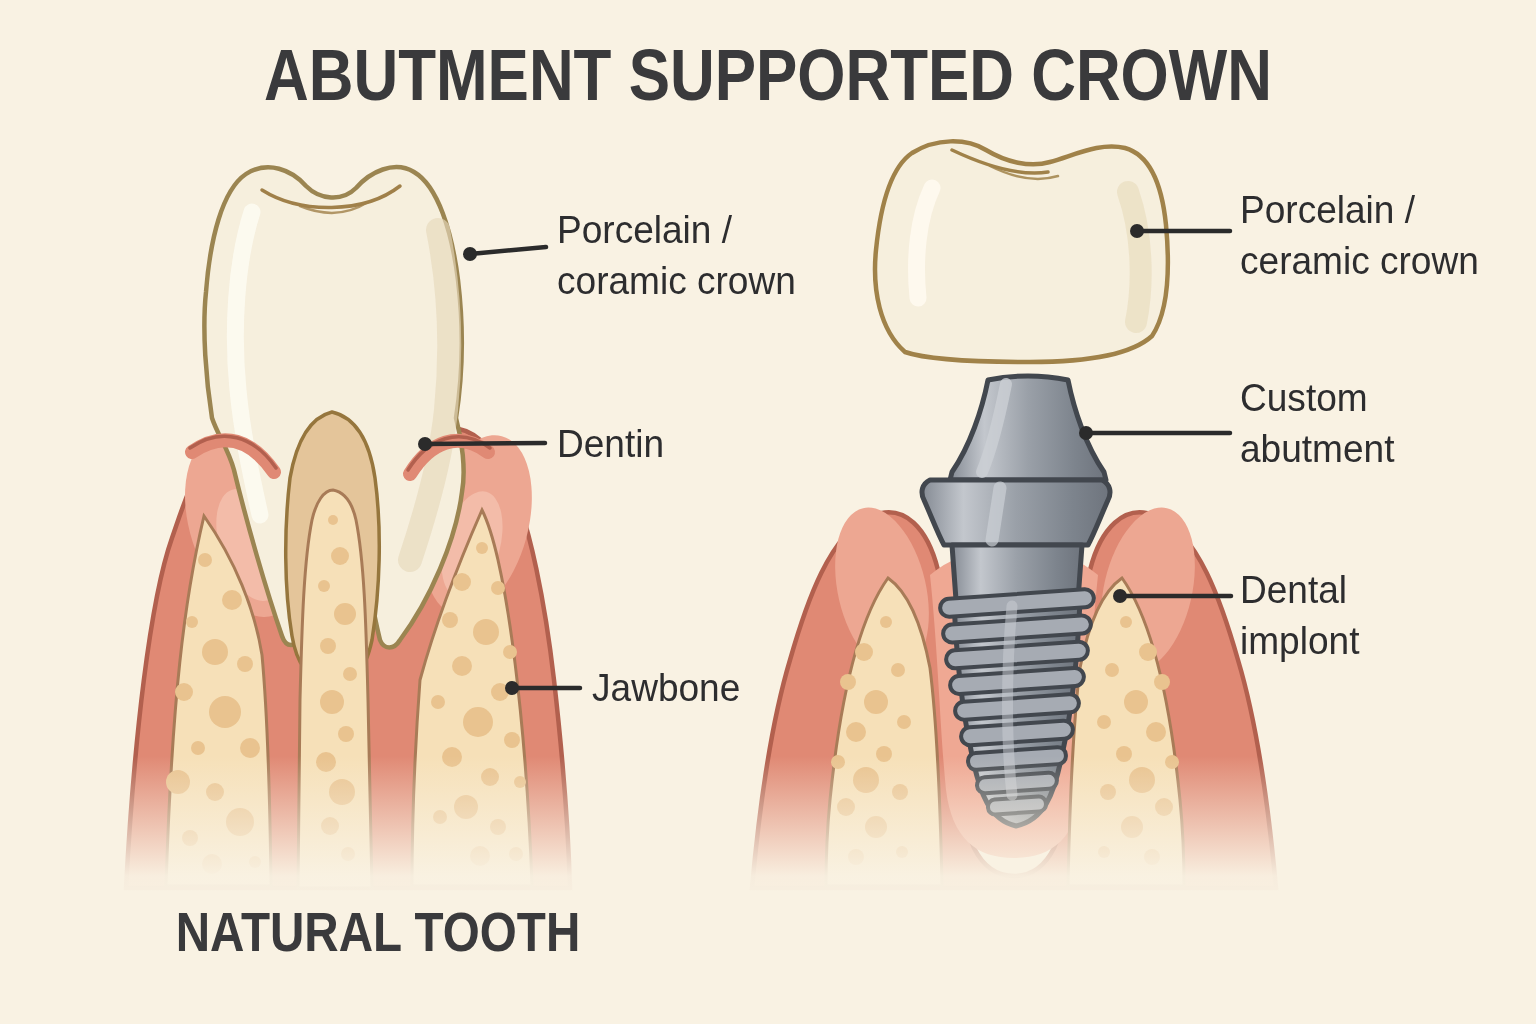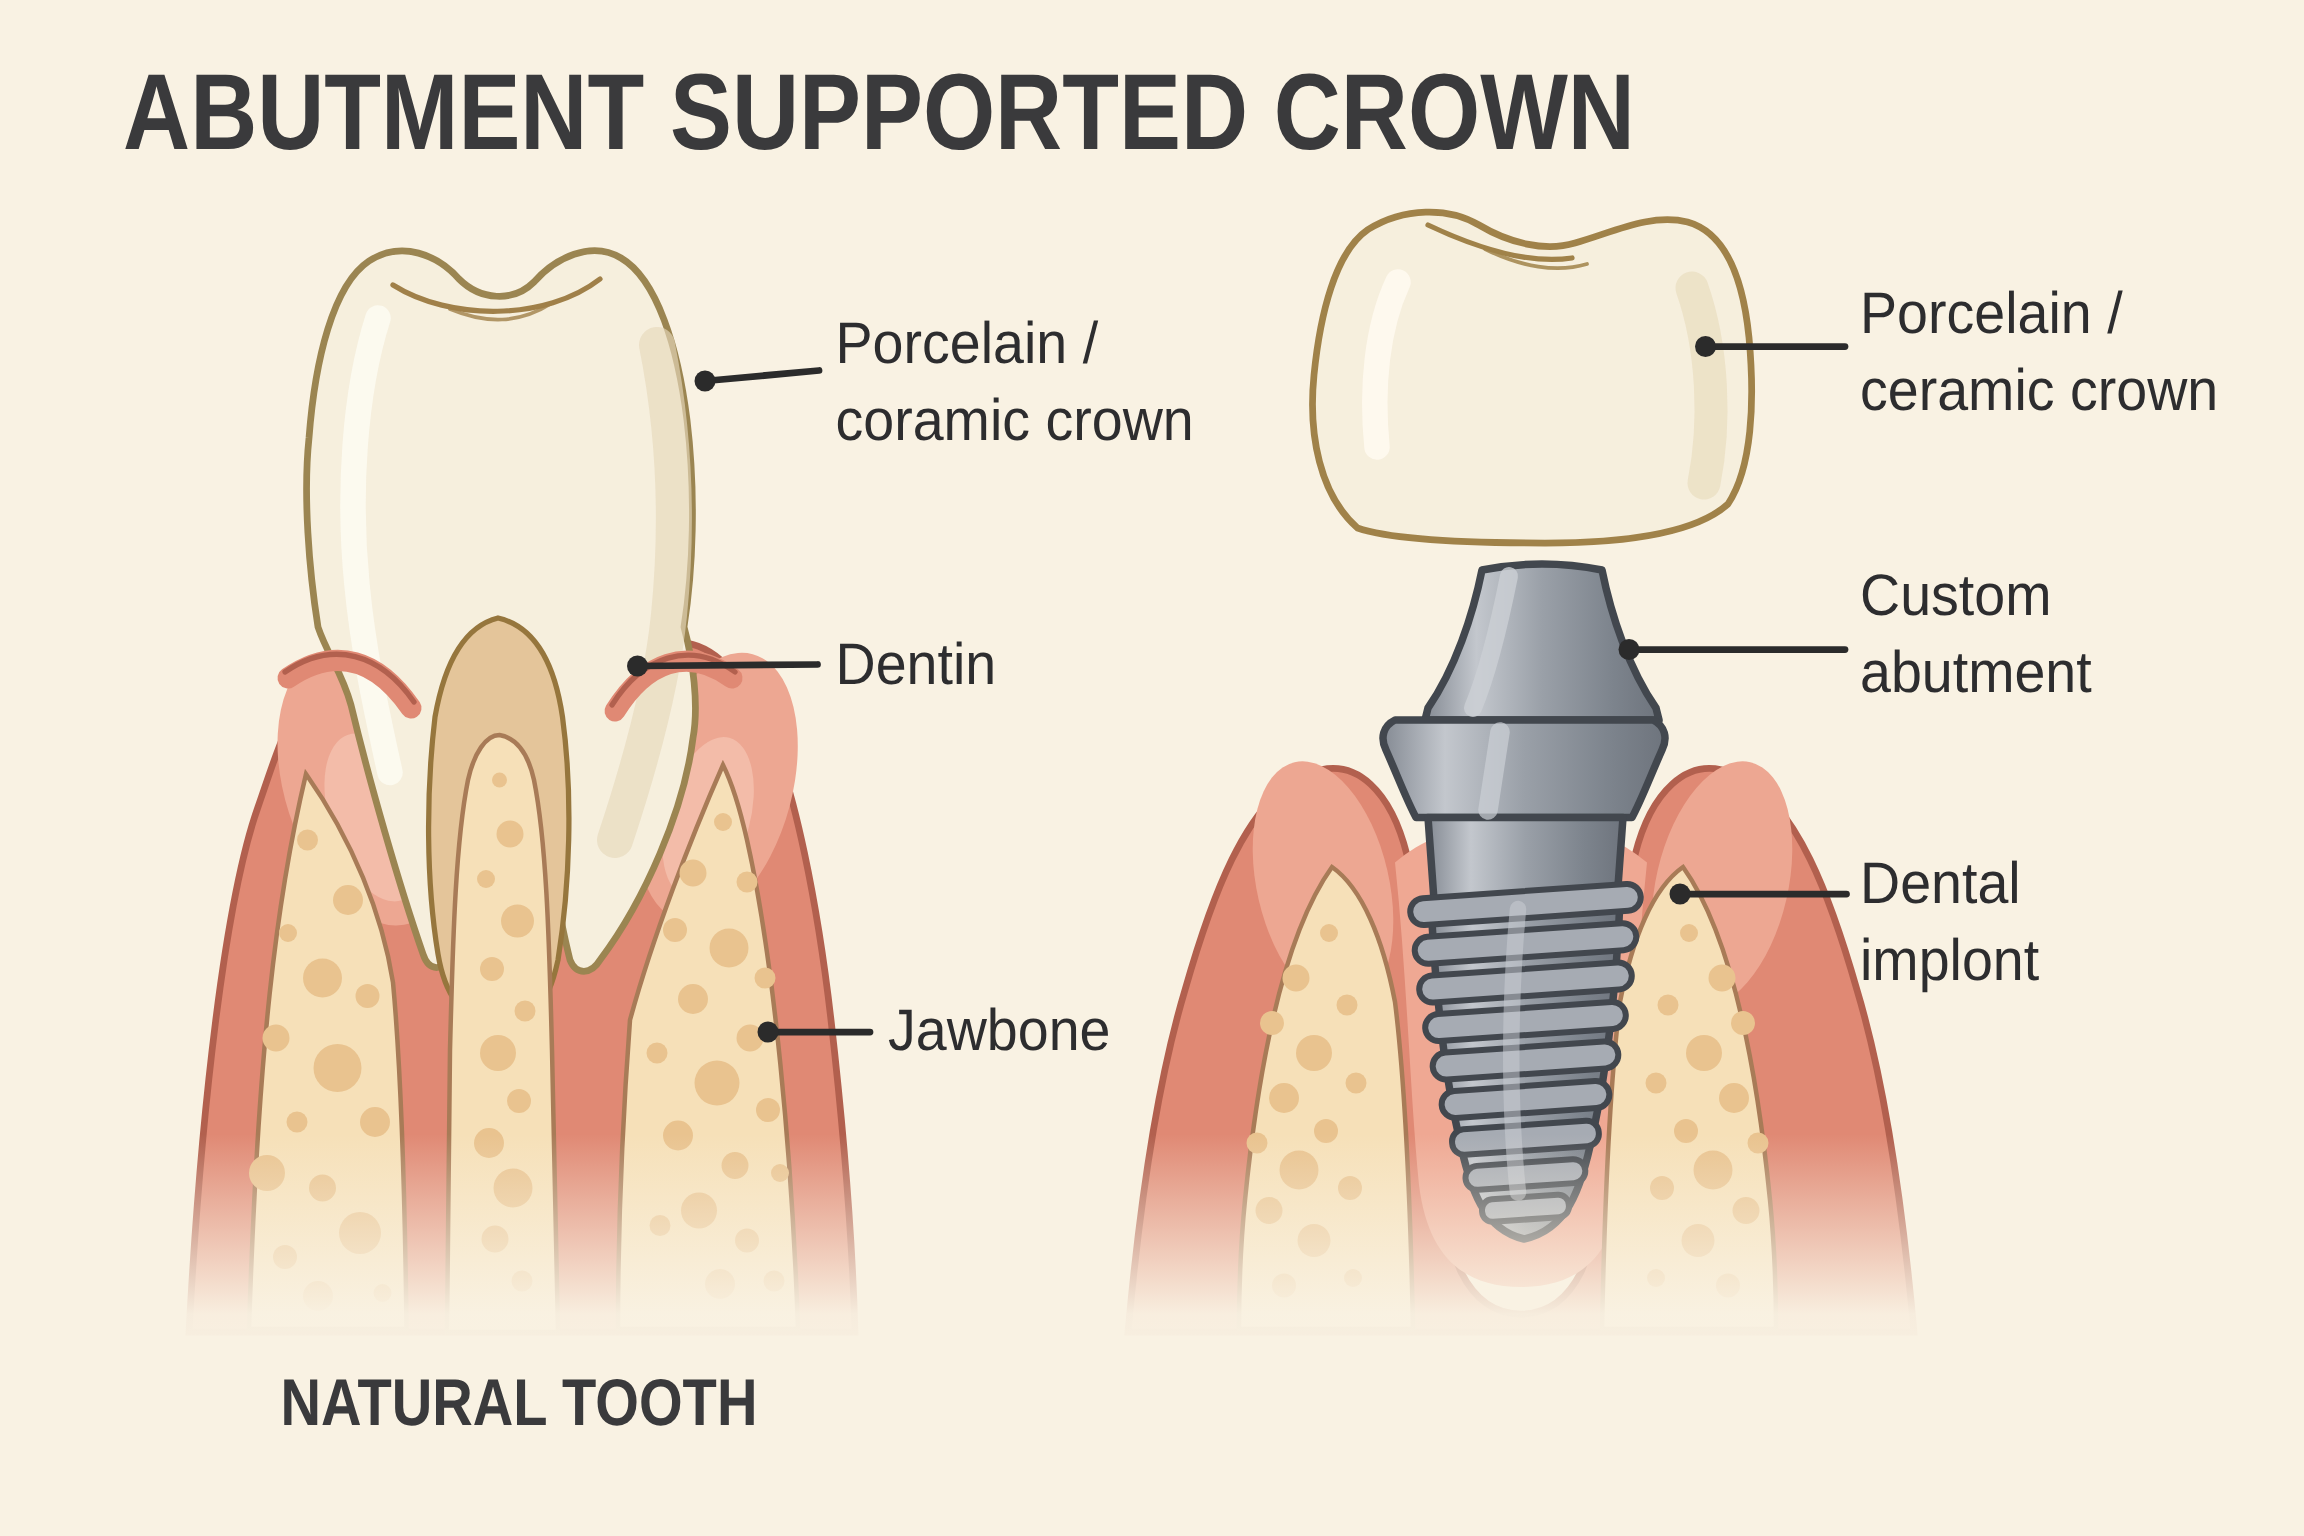--- a/index.html
+++ b/index.html
@@ -7,27 +7,27 @@
     --tooth-fill:#f6efdd; --tooth-outline:#9b8551;
     --gum-fill:#e08974; --gum-outline:#b2604e; --gum-light:#eda792;
     --bone-fill:#f6e0b8; --bone-outline:#a87b57; --bone-spot:#e9c38f;
     --dentin-fill:#e4c59a; --dentin-outline:#96763d;
     --implant-gray:#9aa0a8; --implant-outline:#42474e; --leader:#2b2b2b;
   }
   html,body{margin:0;padding:0;}
   body{font-family:"Liberation Sans", sans-serif;}
   .stage{position:relative;width:1536px;height:1024px;background:var(--bg);overflow:hidden;}
   svg.art{position:absolute;left:0;top:0;width:1536px;height:1024px;}
-  .title{position:absolute;top:34px;left:0;width:1536px;text-align:left;
+  .title{position:absolute;top:34px;left:0;width:1536px;text-align:center;
          font-size:72px;font-weight:800;color:var(--heading);white-space:nowrap;}
   .title>span{display:inline-block;transform:scaleX(.86);letter-spacing:0px;}
   .label{position:absolute;color:var(--text);font-size:39px;line-height:51px;font-weight:500;
          transform:scaleX(.95);transform-origin:left top;white-space:nowrap;}
-  .caption{position:absolute;top:899px;font-size:44px;font-weight:800;color:var(--heading);
-           text-align:center;white-space:nowrap;margin-top:12px;}
+  .caption{position:absolute;top:899px;font-size:56px;font-weight:800;color:var(--heading);
+           text-align:center;white-space:nowrap;}
   .caption>span{display:inline-block;transform:scaleX(.85);}
   .gum{fill:var(--gum-fill);stroke:var(--gum-outline);stroke-width:4.5;}
   .bone{fill:var(--bone-fill);stroke:var(--bone-outline);stroke-width:3;}
   .spot{fill:var(--bone-spot);}
   .tooth{fill:var(--tooth-fill);stroke:var(--tooth-outline);stroke-width:4.5;stroke-linejoin:round;}
   .dentin{fill:var(--dentin-fill);stroke:var(--dentin-outline);stroke-width:3.5;}
   .metal{fill:url(#grayGrad);stroke:var(--implant-outline);stroke-width:5;stroke-linejoin:round;}
   .thread{fill:#a6abb3;stroke:var(--implant-outline);stroke-width:4;}
   .leaderline{stroke:var(--leader);stroke-width:4.5;stroke-linecap:round;}
   .leaderdot{fill:var(--leader);}

